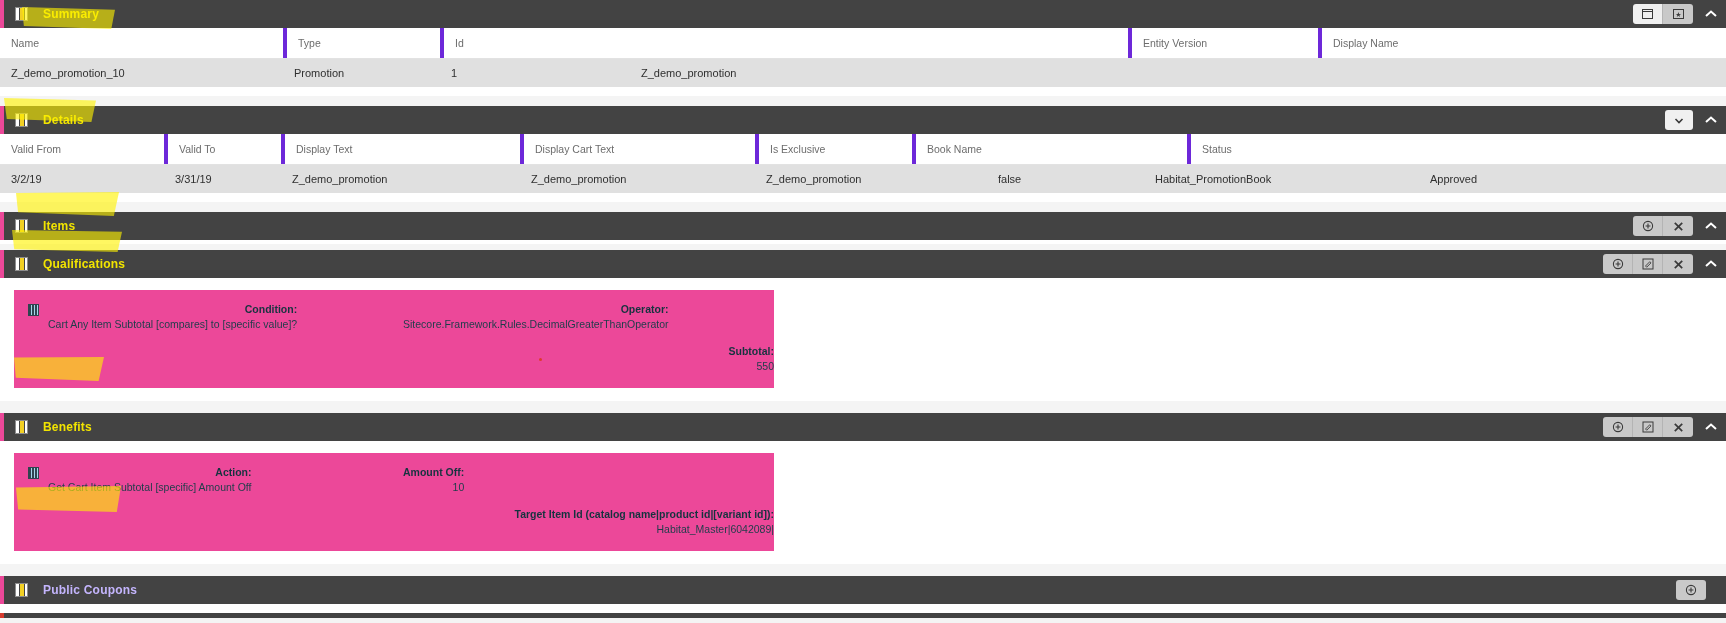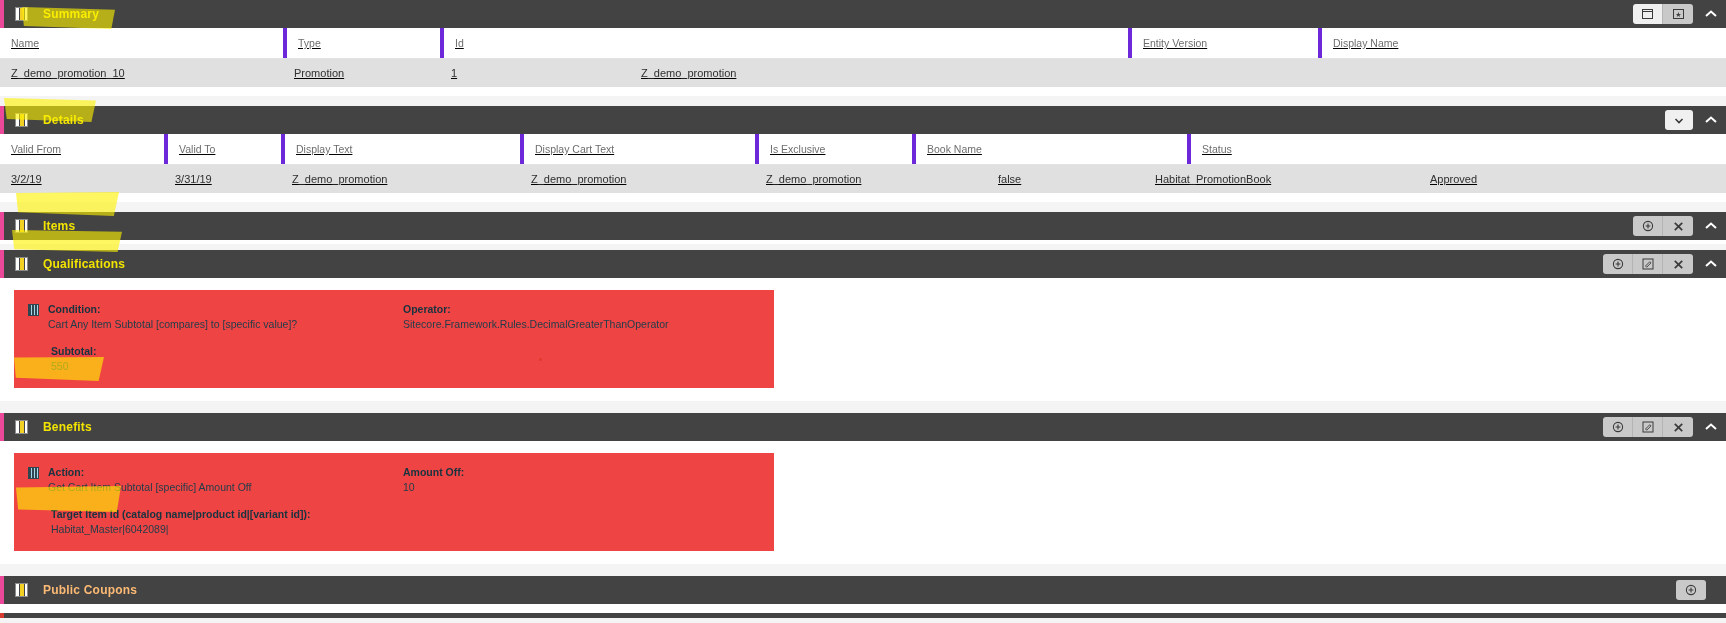--- a/index.html
+++ b/index.html
@@ -35,21 +35,21 @@
     flex: 0 0 auto;
   }
   .sec-title {
     margin-left: 15px;
     font-size: 12px;
     font-weight: bold;
     letter-spacing: .2px;
     color: #f2e400;
     white-space: nowrap;
   }
-  .sec-title.white { color: #fdba74; }
+  .sec-title.white { color: #c4b5fd; }
 
   .sec-tools {
     margin-left: auto;
     display: flex;
     align-items: center;
     padding-right: 8px;
     gap: 0;
   }
   .btn-group { display: flex; border-radius: 3px; overflow: hidden; }
   .tbtn {
@@ -69,21 +69,21 @@
     margin-left: 11px;
     width: 14px; height: 18px;
     display: flex; align-items: center; justify-content: center;
     color: #fff;
     cursor: pointer;
   }
   .chev svg { display: block; }
 
   
   .grid { width: 100%; background: #fff; }
-  .grid-row { display: flex; width: 100%; text-decoration: underline; }
+  .grid-row { display: flex; width: 100%; }
   .grid-head { height: 31px; border-bottom: 1px solid #e2e2e2; background: #fff; }
   .grid-head .cell {
     font-size: 10.5px;
     color: #6d6d6d;
     display: flex; align-items: center;
     border-left: 4px solid #6d28d9;
     padding-left: 11px;
     white-space: nowrap; overflow: hidden;
   }
   .grid-head .cell:first-child { border-left: none; }
@@ -95,22 +95,23 @@
     padding-left: 11px;
     white-space: nowrap; overflow: hidden;
   }
   .sec-gap { height: 10px; background: #f4f4f4; width: 100%; }
   .sec-pad { height: 9px; background: #fff; width: 100%; }
 
   
   .card-wrap { background: #fff; padding: 12px 0 13px 14px; }
   .card {
     width: 760px;
-    background: #ef4444;
+    background: #ec4899;
     padding: 12px 0 14px 0;
+    text-align: right;
   }
   .card-row { display: flex; }
   .col-left { width: 389px; padding-left: 14px; display: flex; }
   .col-right { padding-left: 0px; }
   .card-icon {
     width: 11px; height: 12px;
     margin-top: 2px; margin-right: 9px;
     flex: 0 0 auto;
     background:
       linear-gradient(to right,

